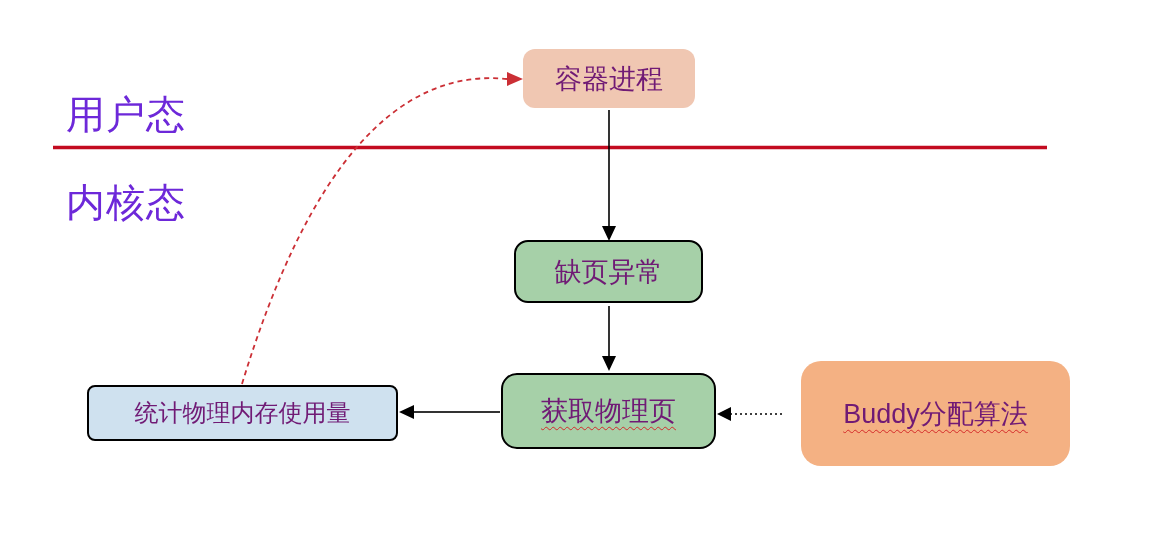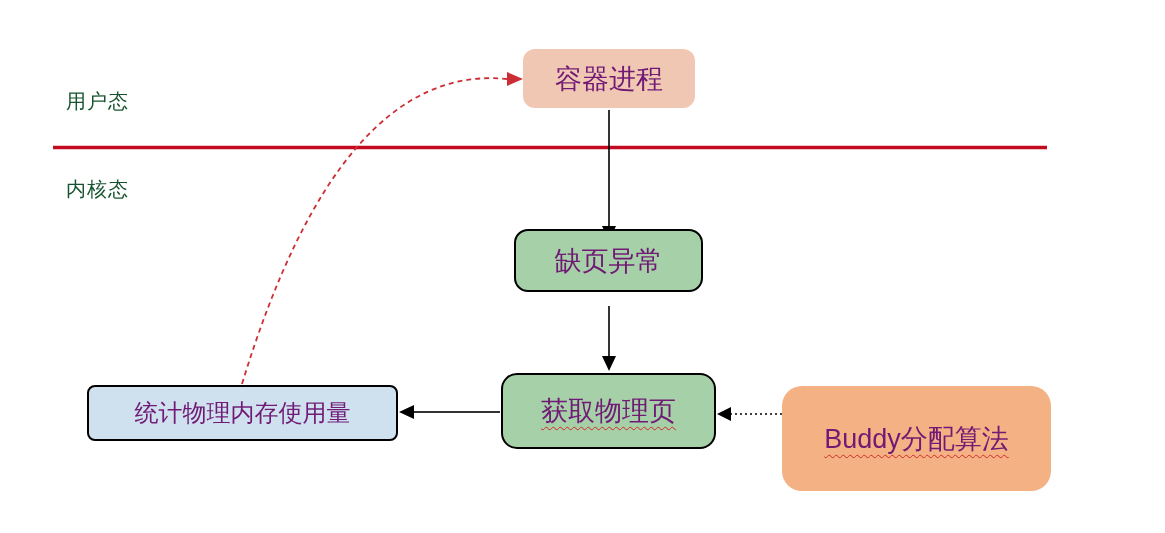--- a/index.html
+++ b/index.html
@@ -17,23 +17,23 @@
   }
   #connectors {
     position: absolute;
     left: 0;
     top: 0;
     pointer-events: none;
   }
   .mode-label {
     position: absolute;
     left: 66px;
-    font-size: 20px;
+    font-size: 39px;
     font-weight: 500;
-    color: #14532d;
+    color: #6d28d9;
     letter-spacing: 1px;
     white-space: nowrap;
     text-align: right;
   }
   #user-mode-label { top: 88px; }
   #kernel-mode-label { top: 154px; margin-top: 22px; }
   .node {
     position: absolute;
     display: flex;
     align-items: center;
@@ -42,46 +42,45 @@
     white-space: nowrap;
     box-sizing: border-box;
   }
   #node-container-process {
     left: 523px; top: 49px; width: 172px; height: 59px;
     background: var(--salmon);
     border-radius: 12px;
     font-size: 27px;
   }
   #node-page-fault {
-    left: 514px; top: 229px; width: 189px; height: 63px;
+    left: 514px; top: 240px; width: 189px; height: 63px;
     background: var(--green);
     border: 2.5px solid #000000;
     border-radius: 14px;
     font-size: 27px;
   }
   #node-get-physical-page {
     left: 501px; top: 373px; width: 215px; height: 76px;
     background: var(--green);
     border: 2.5px solid #000000;
     border-radius: 16px;
     font-size: 27px;
   }
   #node-memory-usage {
     left: 87px; top: 385px; width: 311px; height: 56px;
     background: var(--blue);
     border: 2.5px solid #000000;
     border-radius: 8px;
     font-size: 24px;
   }
   #node-buddy-allocator {
-    left: 782px; top: 361px; width: 269px; height: 105px;
+    left: 801px; top: 361px; width: 269px; height: 105px;
     background: var(--orange);
     border-radius: 20px;
     font-size: 27px;
-    margin-top: 25px;
   }
   .misspell {
     text-decoration-line: underline;
     text-decoration-style: wavy;
     text-decoration-color: var(--squiggle-red);
     text-decoration-thickness: 1px;
     text-underline-offset: 6px;
     text-align: right;
   }
 </style>

